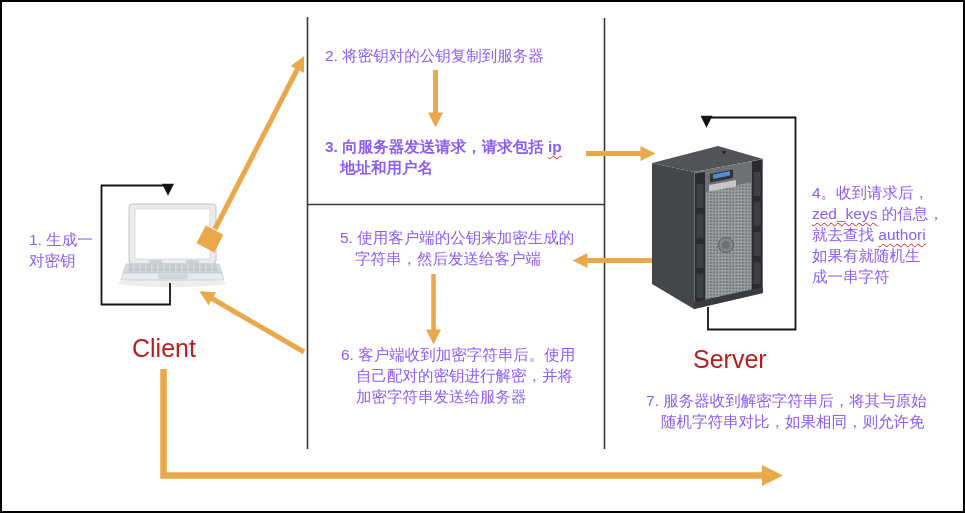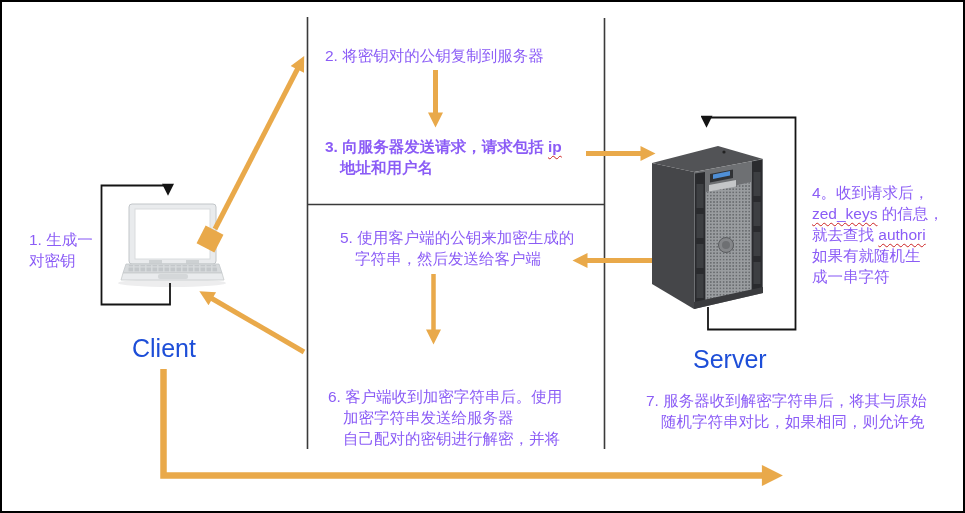--- a/index.html
+++ b/index.html
@@ -16,21 +16,21 @@
   .step{
     position:absolute;
     font-size:15.5px;line-height:21px;
     color:#8b5cf6;white-space:nowrap;
   }
   .ln{display:block;}
   .ind{padding-left:15px;}
   .node-label{
     position:absolute;
     font-size:25px;line-height:28px;
-    color:#1d4ed8;white-space:nowrap;
+    color:#b91c1c;white-space:nowrap;
   }
   .sp{
     text-decoration-line:underline;
     text-decoration-style:wavy;
     text-decoration-color:#cc2222;
     text-decoration-thickness:1px;
     text-underline-offset:3px;
   }
 </style>
 </head>
@@ -137,24 +137,24 @@
     <span class="ln"><span>就去查找 </span><span class="sp">authori</span></span>
     <span class="ln">如果有就随机生</span>
     <span class="ln">成一串字符</span>
   </div>
 
   <div class="step" style="left:338px;top:225px;">
     <span class="ln">5. 使用客户端的公钥来加密生成的</span>
     <span class="ln ind">字符串，然后发送给客户端</span>
   </div>
 
-  <div class="step" style="left:326px;top:342px;margin-top:42px;">
+  <div class="step" style="left:339px;top:342px;">
     <span class="ln">6. 客户端收到加密字符串后。使用</span>
+    <span class="ln ind">自己配对的密钥进行解密，并将</span>
     <span class="ln ind">加密字符串发送给服务器</span>
-    <span class="ln ind">自己配对的密钥进行解密，并将</span>
   </div>
 
   <div class="step" style="left:644px;top:388px;">
     <span class="ln">7. 服务器收到解密字符串后，将其与原始</span>
     <span class="ln ind">随机字符串对比，如果相同，则允许免</span>
   </div>
 
   <div class="node-label" style="left:130px;top:332px;">Client</div>
   <div class="node-label" style="left:691px;top:343px;">Server</div>
 

